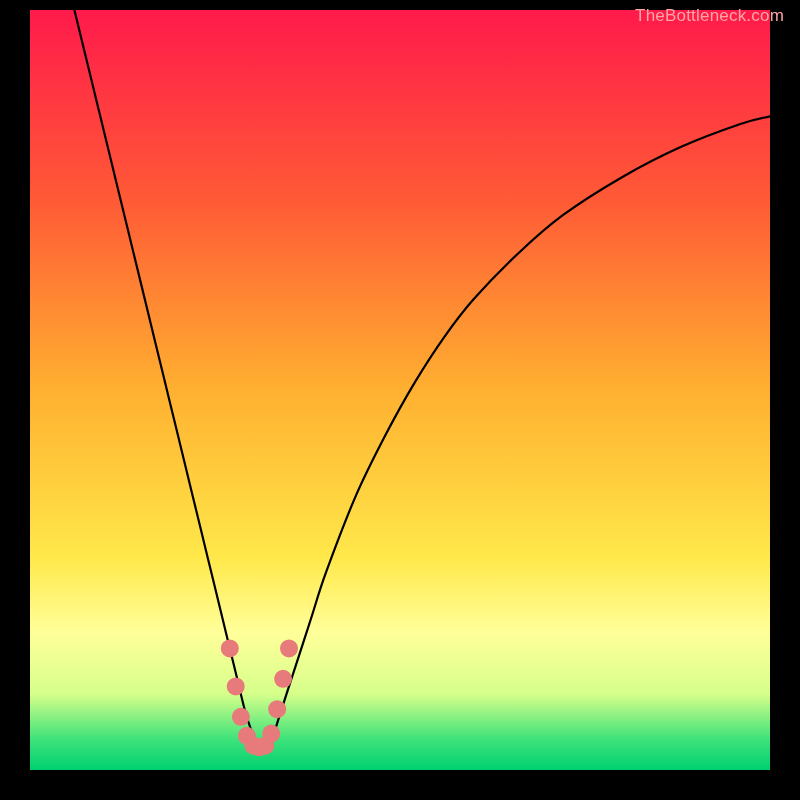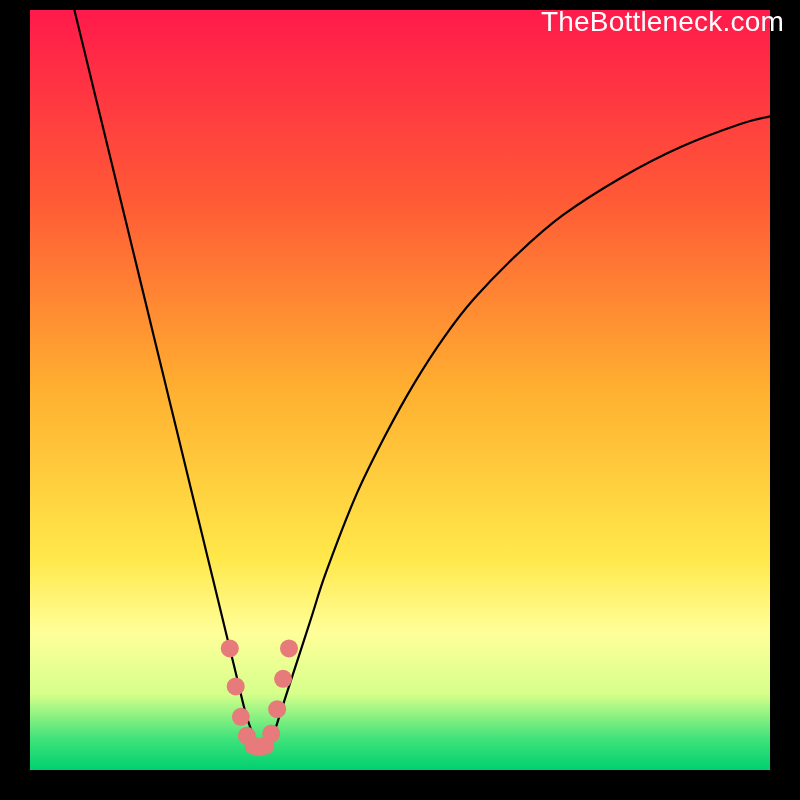--- a/index.html
+++ b/index.html
@@ -21,22 +21,22 @@
   }
   .plot {
     position: absolute;
     width: 740px;
     height: 760px;
   }
   .watermark {
     position: absolute;
     top: 6px;
     right: 16px;
-    color: #ffffff;
-    font-size: 28px;
+    color: #fca5a5;
+    font-size: 17px;
     font-weight: 500;
     letter-spacing: 0.2px;
   }
   svg { display: block; }
 </style>
 </head>
 <body>
 
 <div class="frame">
   <svg class="plot" viewBox="0 0 740 760" preserveAspectRatio="none">

